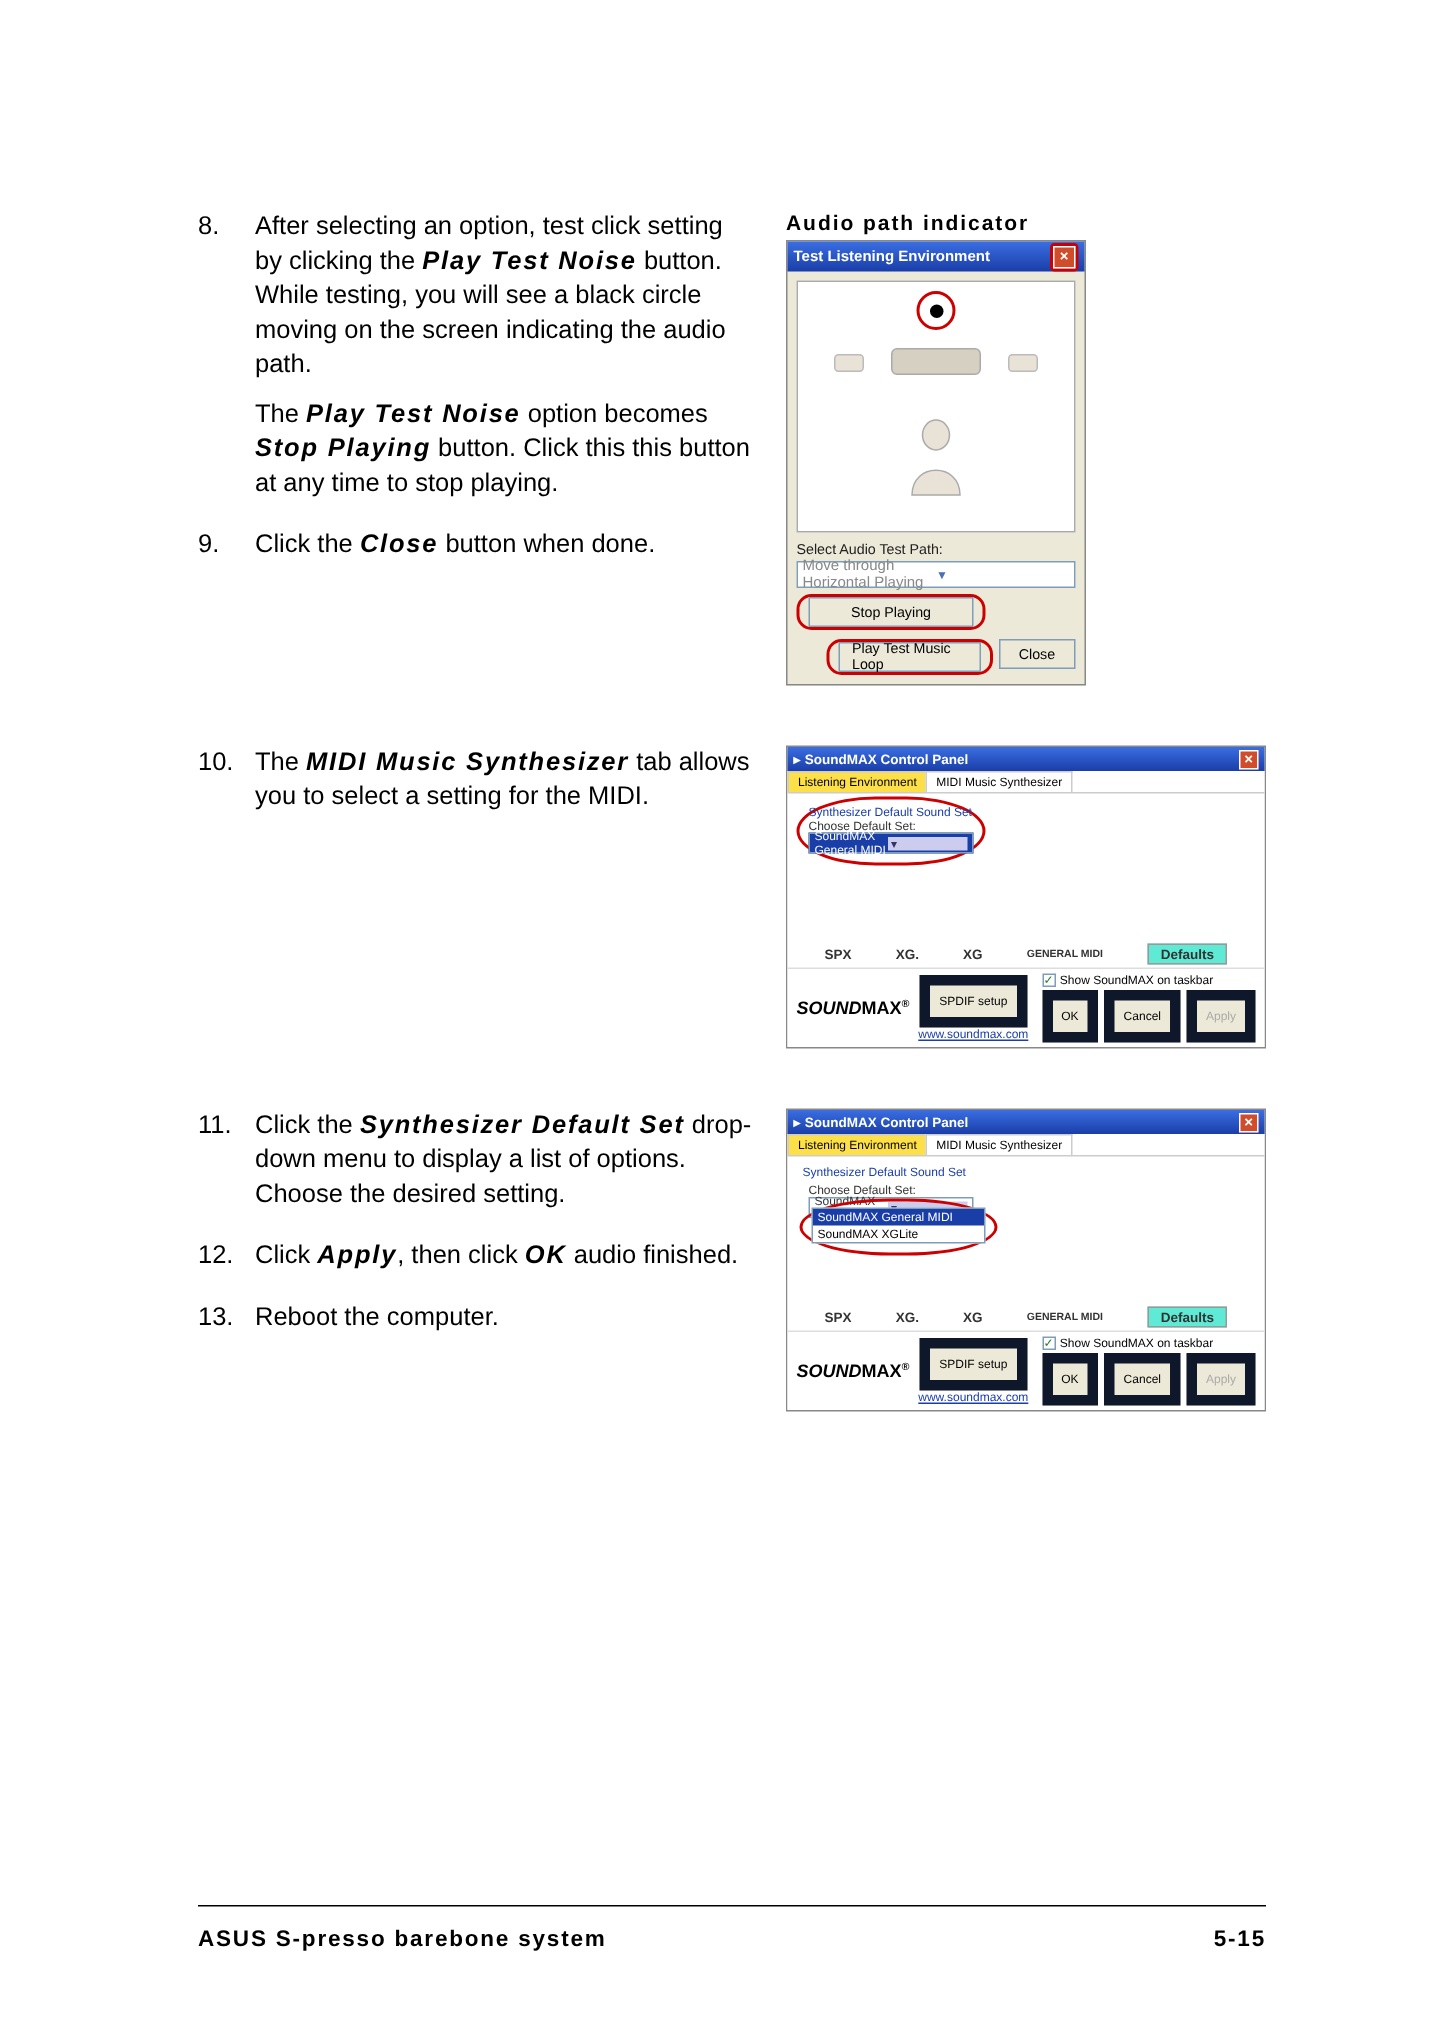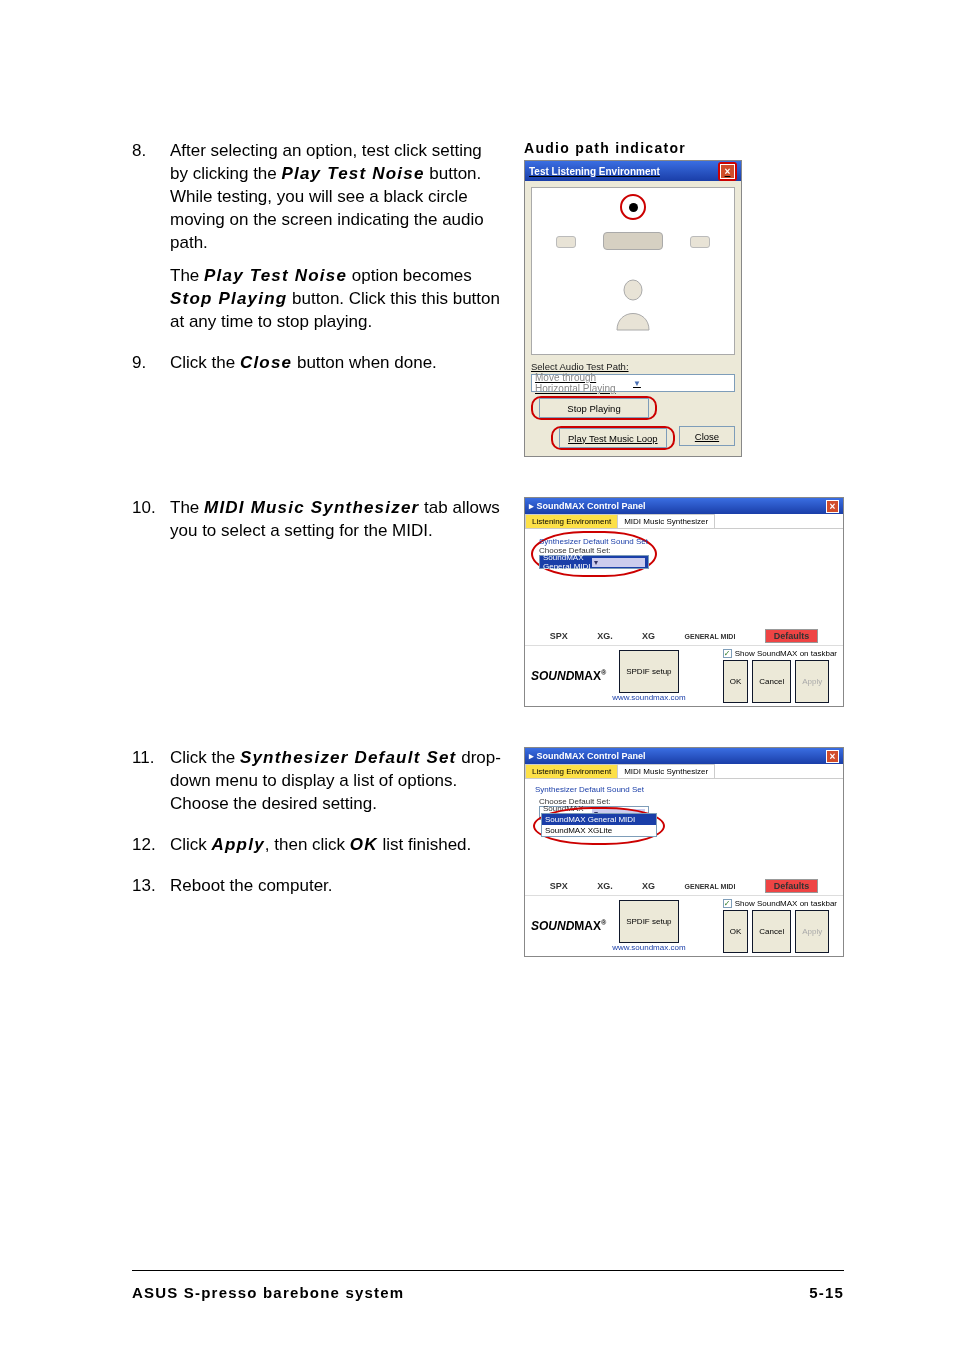--- a/index.html
+++ b/index.html
@@ -24,21 +24,21 @@
   .item { display: flex; margin-bottom: 8px; }
   .num { width: 38px; flex-shrink: 0; }
   .body { flex: 1; }
   .body p { margin-bottom: 10px; }
   strong.spaced { letter-spacing: 1.2px; font-weight: 900; font-style: italic; }
   strong { font-weight: 900; }
 
   .caption { font-size: 14px; font-weight: 700; letter-spacing: 1.3px; margin-bottom: 4px; }
 
   
-  .win1 { width: 218px; border:1px solid #888; background:#ece9d8; font-size:10px;text-decoration:underline; }
+  .win1 { width: 200px; border:1px solid #888; background:#ece9d8; font-size:10px; }
   .titlebar { display:flex; align-items:center; background:linear-gradient(#3a6ee2,#1a3ea8); color:#fff; font-weight:bold; height:20px; padding:0 4px; }
   .titlebar .spacer{flex:1;}
   .xbtn { width:15px; height:15px; background:#d14c2a; color:#fff; display:flex; align-items:center; justify-content:center; border:1px solid #fff; font-weight:bold; font-size:10px; }
   .speakerpane{ background:#fff; border:1px solid #aaa; margin:6px; height:168px; position:relative; }
   .redcircle{ position:absolute; top:6px; left:50%; transform:translateX(-50%); width:26px; height:26px; border:2px solid #c00; border-radius:50%; display:flex; align-items:center; justify-content:center;}
   .dot{ width:9px; height:9px; background:#000; border-radius:50%; }
   .spk{ position:absolute; width:20px;height:12px;background:#e8e3d6;border:1px solid #bbb;border-radius:3px;}
   .spkL{left:24px;top:48px;} .spkR{right:24px;top:48px;}
   .center-spk{position:absolute;left:50%;top:44px;transform:translateX(-50%);width:60px;height:18px;background:#d6d0c2;border:1px solid #aaa;border-radius:4px;}
   .listener{position:absolute;left:50%;top:90px;transform:translateX(-50%);width:48px;height:54px;}
@@ -61,26 +61,26 @@
   .tab.active{background:#fff;}
   .smx-area{height:100px;position:relative;}
   .groupbox{position:absolute;left:10px;top:6px;font-size:8px;color:#1a3ea8;}
   .selbox{position:absolute;left:14px;top:18px;}
   .selbox .gl{font-size:8px;color:#333;}
   .sel{display:flex;align-items:center;border:1px solid #7e9db9;background:#1a3ea8;color:#fff;font-size:8px;height:14px;padding:0 3px;width:110px;}
   .sel span{flex:1;} .sel.light{background:#fff;color:#333;}
   .red-ring{border:2px solid #c00;border-radius:50%/60%;padding:4px 6px 6px 6px;display:inline-block;}
   .logorow{display:flex;align-items:center;justify-content:space-around;padding:0 10px 2px 10px;}
   .logorow span{font-size:9px;font-weight:bold;color:#333;}
-  .defaults{border:1px solid #999;background:#ef4444;font-size:8px;padding:1px 8px;}
+  .defaults{border:1px solid #999;background:#5eead4;font-size:8px;padding:1px 8px;}
   .smx-foot{display:flex;align-items:center;font-size:9px;padding:3px 6px;border-top:1px solid #ddd;gap:6px;}
   .smx-foot .brand{font-family:Arial;font-style:italic;font-weight:bold;font-size:12px;}
   .smx-foot .brand b{font-style:normal;}
-  .linkblue{color:#1a3ea8;font-size:8px;}
-  .smallbtn{border:1px solid #0f172a;background:#ece9d8;font-size:8px;padding:16px 6px;}
+  .linkblue{color:#1a3ea8;text-decoration:underline;font-size:8px;}
+  .smallbtn{border:7px solid #0f172a;background:#ece9d8;font-size:8px;padding:6px 6px;}
   .footright{margin-left:auto;display:flex;flex-direction:column;align-items:flex-start;gap:2px;}
   .ckrow{font-size:8px;display:flex;align-items:center;gap:3px;}
   .okrow{display:flex;gap:4px;}
   .okrow .smallbtn.dis{color:#aaa;}
   .optlist{position:absolute;left:14px;top:32px;background:#fff;border:1px solid #7e9db9;font-size:8px;width:116px;}
   .optlist div{padding:1px 3px;}
   .optlist .hl{background:#1a3ea8;color:#fff;}
 
   
   .foot-rule{position:absolute;left:132px;right:110px;bottom:80px;border-top:1px solid #000;}
@@ -229,21 +229,21 @@
         <div class="body">
             <p>
           <span>Click the </span><strong class="spaced">Synthesizer Default Set</strong><span> drop-down menu to display a list of options. Choose the desired setting.</span>
         </p>
           </div>
       </div>
       <div class="item">
         <div class="num">12.</div>
         <div class="body">
             <p>
-          <span>Click </span><strong class="spaced">Apply</strong><span>, then click </span><strong class="spaced">OK</strong><span> list finished.</span>
+          <span>Click </span><strong class="spaced">Apply</strong><span>, then click </span><strong class="spaced">OK</strong><span> audio finished.</span>
         </p>
           </div>
       </div>
       <div class="item">
         <div class="num">13.</div>
         <div class="body">
             <p><span>Reboot the computer.</span></p>
           </div>
       </div>
     </div>

